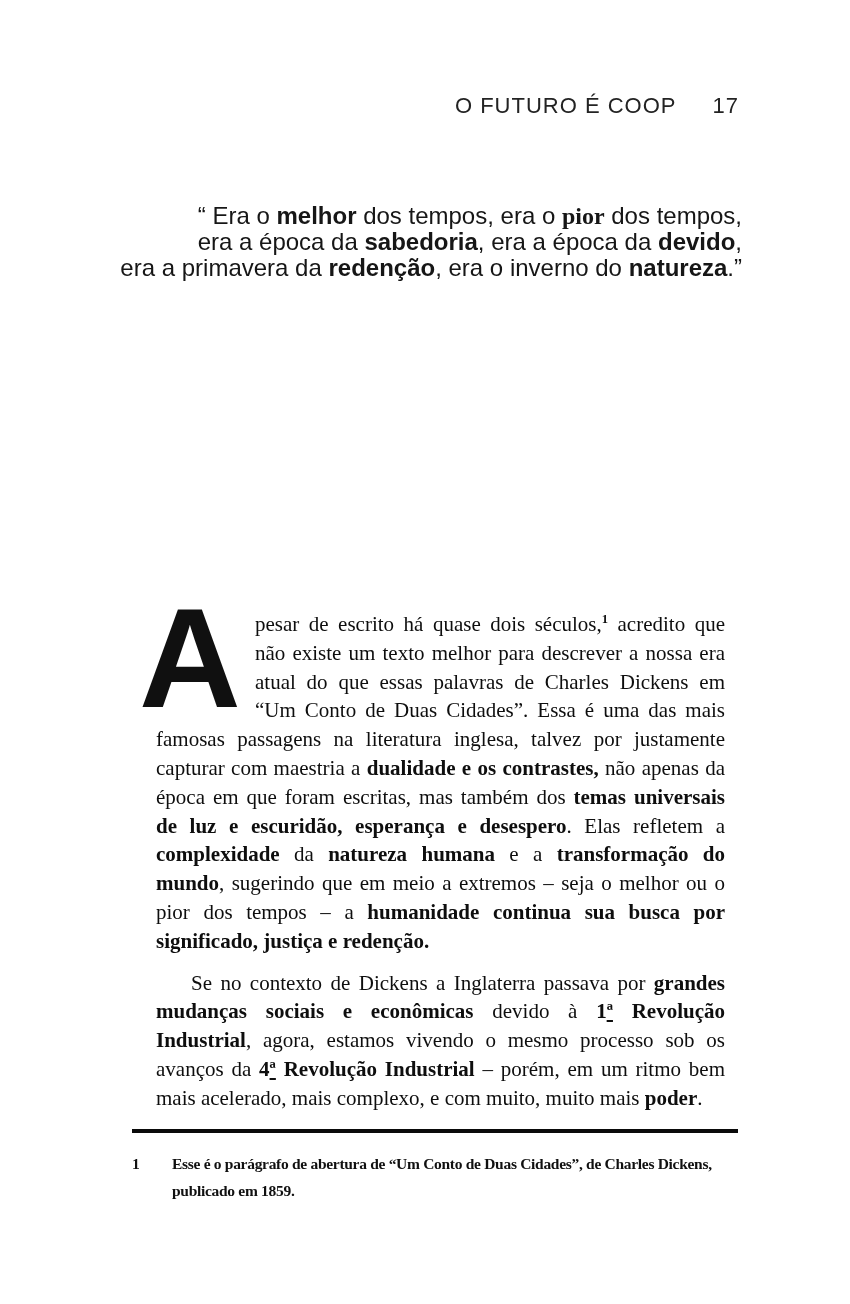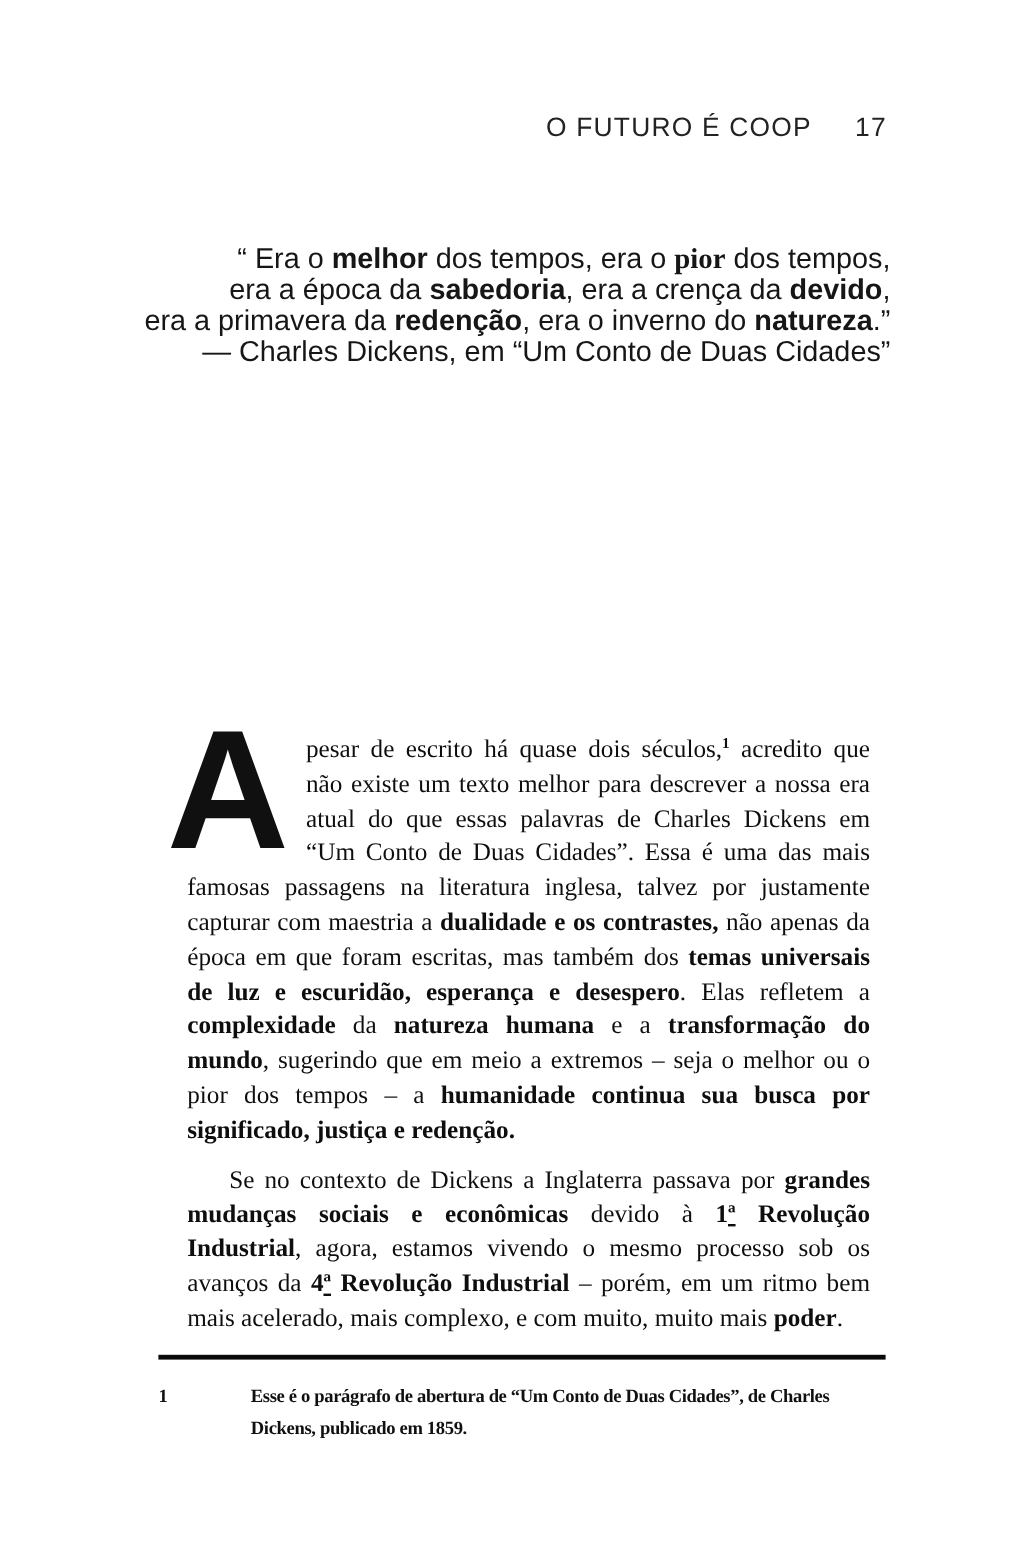--- a/index.html
+++ b/index.html
@@ -91,37 +91,36 @@
     width: 608px;
     display: flex;
     font-family: "Liberation Serif", serif;
     font-weight: 700;
     font-size: 15.5px;
     letter-spacing: -0.3px;
     line-height: 27px;
     color: #101010;
   }
   .fn-marker { flex: 0 0 40px; }
-  .fn-text { flex: 1; margin-left: 37px; }
+  .fn-text { flex: 1; }
 </style>
 </head>
 <body>
 
 <div class="page">
 
   <div class="header">
     <span>O FUTURO É COOP</span>
     <span>17</span>
   </div>
 
   <div class="epigraph">
     <div class="eline"><span>“ Era o </span><span class="b">melhor</span><span> dos tempos, era o </span><span class="b serif">pior</span><span> dos tempos,</span></div>
-    <div class="eline"><span>era a época da </span><span class="b">sabedoria</span><span>, era a crença da </span><span class="b">devido</span><span>,</span></div>
+    <div class="eline"><span>era a época da </span><span class="b">sabedoria</span><span>, era a época da </span><span class="b">devido</span><span>,</span></div>
     <div class="eline"><span>era a primavera da </span><span class="b">redenção</span><span>, era o inverno do </span><span class="b">natureza</span><span>.”</span></div>
-    <div class="eline"><span>— Charles Dickens, em “Um Conto de Duas Cidades”</span></div>
   </div>
 
   <div class="bodytext">
     <span class="dropcap">A</span>
     <p class="para"><span class="dropcap-spacer"></span><span><span>pesar de escrito há quase dois séculos,</span><span class="sup">1</span><span> acredito que não existe um texto melhor para descrever a nossa era atual do que essas palavras de Charles Dickens em “Um Conto de Duas Cidades”. Essa é uma das mais famosas passagens na literatura inglesa, talvez por justamente capturar com maestria a </span><span class="b">dualidade e os contrastes,</span><span> não apenas da época em que foram escritas, mas também dos </span><span class="b">temas universais de luz e escuridão, esperança e desespero</span><span>. Elas refletem a </span><span class="b">complexidade</span><span> da </span><span class="b">natureza humana</span><span> e a </span><span class="b">transformação do mundo</span><span>, sugerindo que em meio a extremos – seja o melhor ou o pior dos tempos – a </span><span class="b">humanidade continua sua busca por significado, justiça e redenção.</span></span></p>
     <p class="para indent"><span><span>Se no contexto de Dickens a Inglaterra passava por </span><span class="b">grandes mudanças sociais e econômicas</span><span> devido à </span><span class="b">1</span><span class="b u">ª</span><span class="b"> Revolução Industrial</span><span>, agora, estamos vivendo o mesmo processo sob os avanços da </span><span class="b">4</span><span class="b u">ª</span><span class="b"> Revolução Industrial</span><span> – porém, em um ritmo bem mais acelerado, mais complexo, e com muito, muito mais </span><span class="b">poder</span><span>.</span></span></p>
   </div>
 
   <div class="footnote-rule"></div>
 

